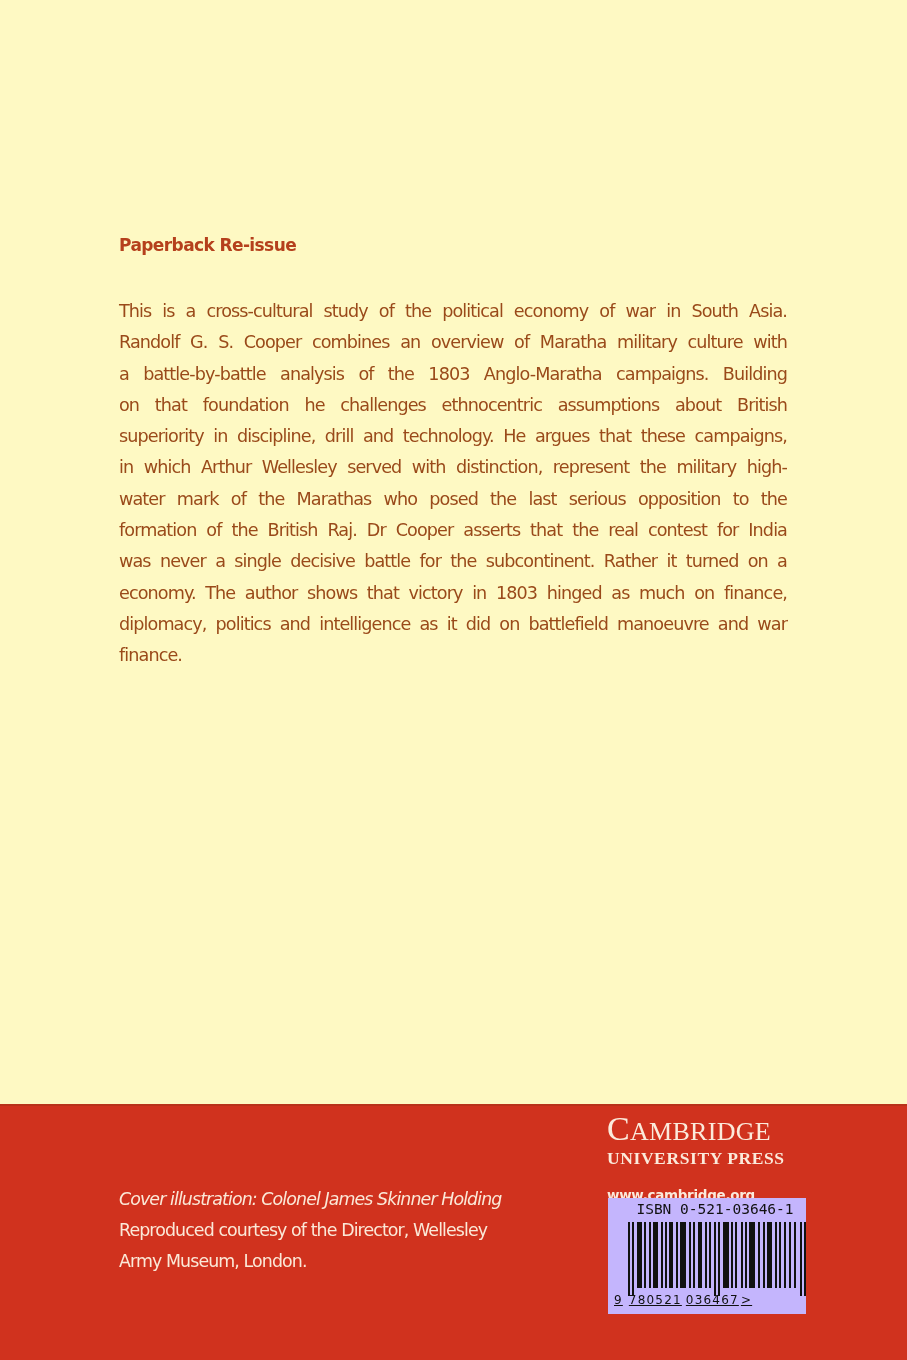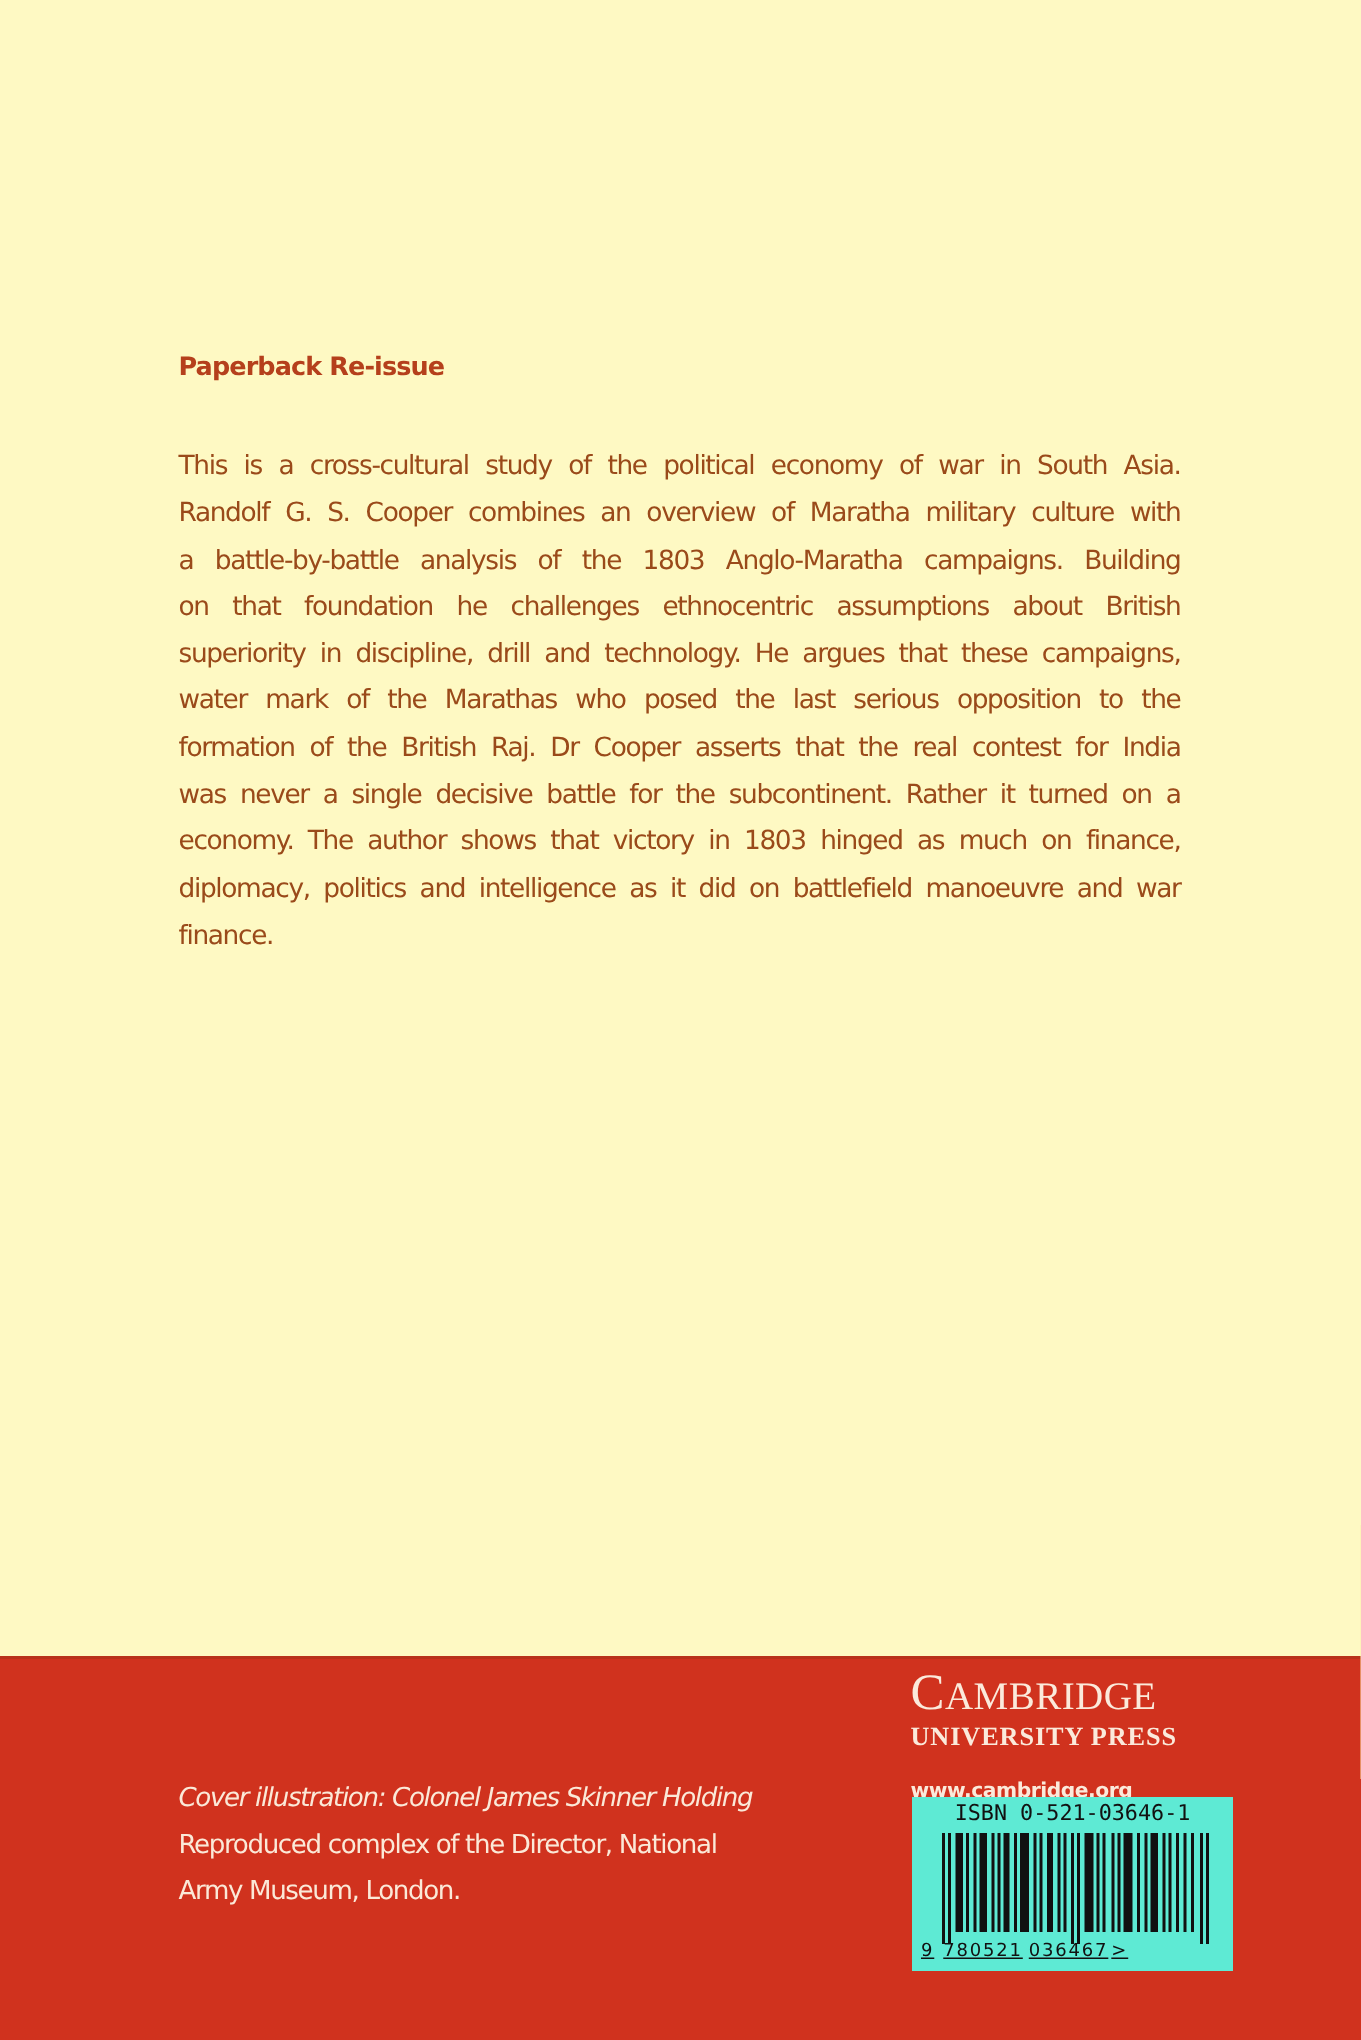--- a/index.html
+++ b/index.html
@@ -124,23 +124,23 @@
       font-size: 13.5px;
       line-height: 18px;
       letter-spacing: -0.3px;
       color: #fbeadb;
       white-space: nowrap;
     }
     .barcode-box {
       position: absolute;
       left: 608px;
       top: 1198px;
-      width: 214px;
+      width: 198px;
       height: 116px;
-      background: #5eead4;
+      background: #c4b5fd;
     }
     .isbn-text {
       position: absolute;
       left: 0;
       top: 2px;
       width: 214px;
       text-align: center;
       font-family: "DejaVu Sans Mono", "Liberation Mono", monospace;
       font-size: 14.5px;
       line-height: 18px;
@@ -175,36 +175,37 @@
 
 <div class="upper">
   <div class="heading">Paperback Re-issue</div>
 
   <div class="blurb">
     <span class="line">This is a cross-cultural study of the political economy of war in South Asia.</span>
     <span class="line">Randolf G. S. Cooper combines an overview of Maratha military culture with</span>
     <span class="line">a battle-by-battle analysis of the 1803 Anglo-Maratha campaigns.  Building</span>
     <span class="line">on that foundation he challenges ethnocentric assumptions about British</span>
     <span class="line">superiority in discipline, drill and technology.  He argues that these campaigns,</span>
+    <span class="line">in which Arthur Wellesley served with distinction, represent the military high-</span>
     <span class="line">water mark of the Marathas who posed the last serious opposition to the</span>
     <span class="line">formation of the British Raj. Dr Cooper asserts that the real contest for India</span>
     <span class="line">was never a single decisive battle for the subcontinent. Rather it turned on a</span>
     <span class="line">economy. The author shows that victory in 1803 hinged as much on finance,</span>
     <span class="line">diplomacy, politics and intelligence as it did on battlefield manoeuvre and war</span>
     <span class="line last">finance.</span>
   </div>
 </div>
 
 <div class="band-edge"></div>
 
 <div class="band"></div>
 
 <div class="credit">
   <span class="cline ital">Cover illustration: Colonel James Skinner Holding</span>
-  <span class="cline">Reproduced complex of the Director, National</span>
+  <span class="cline">Reproduced courtesy of the Director, Wellesley</span>
   <span class="cline">Army Museum, London.</span>
 </div>
 
 <div class="publisher">
   <span class="pub-name"><span class="cap-big">C</span><span class="cap-small">AMBRIDGE</span></span>
   <span class="pub-sub">UNIVERSITY PRESS</span>
   <span class="pub-url">www.cambridge.org</span>
 </div>
 
 <div class="barcode-box">

